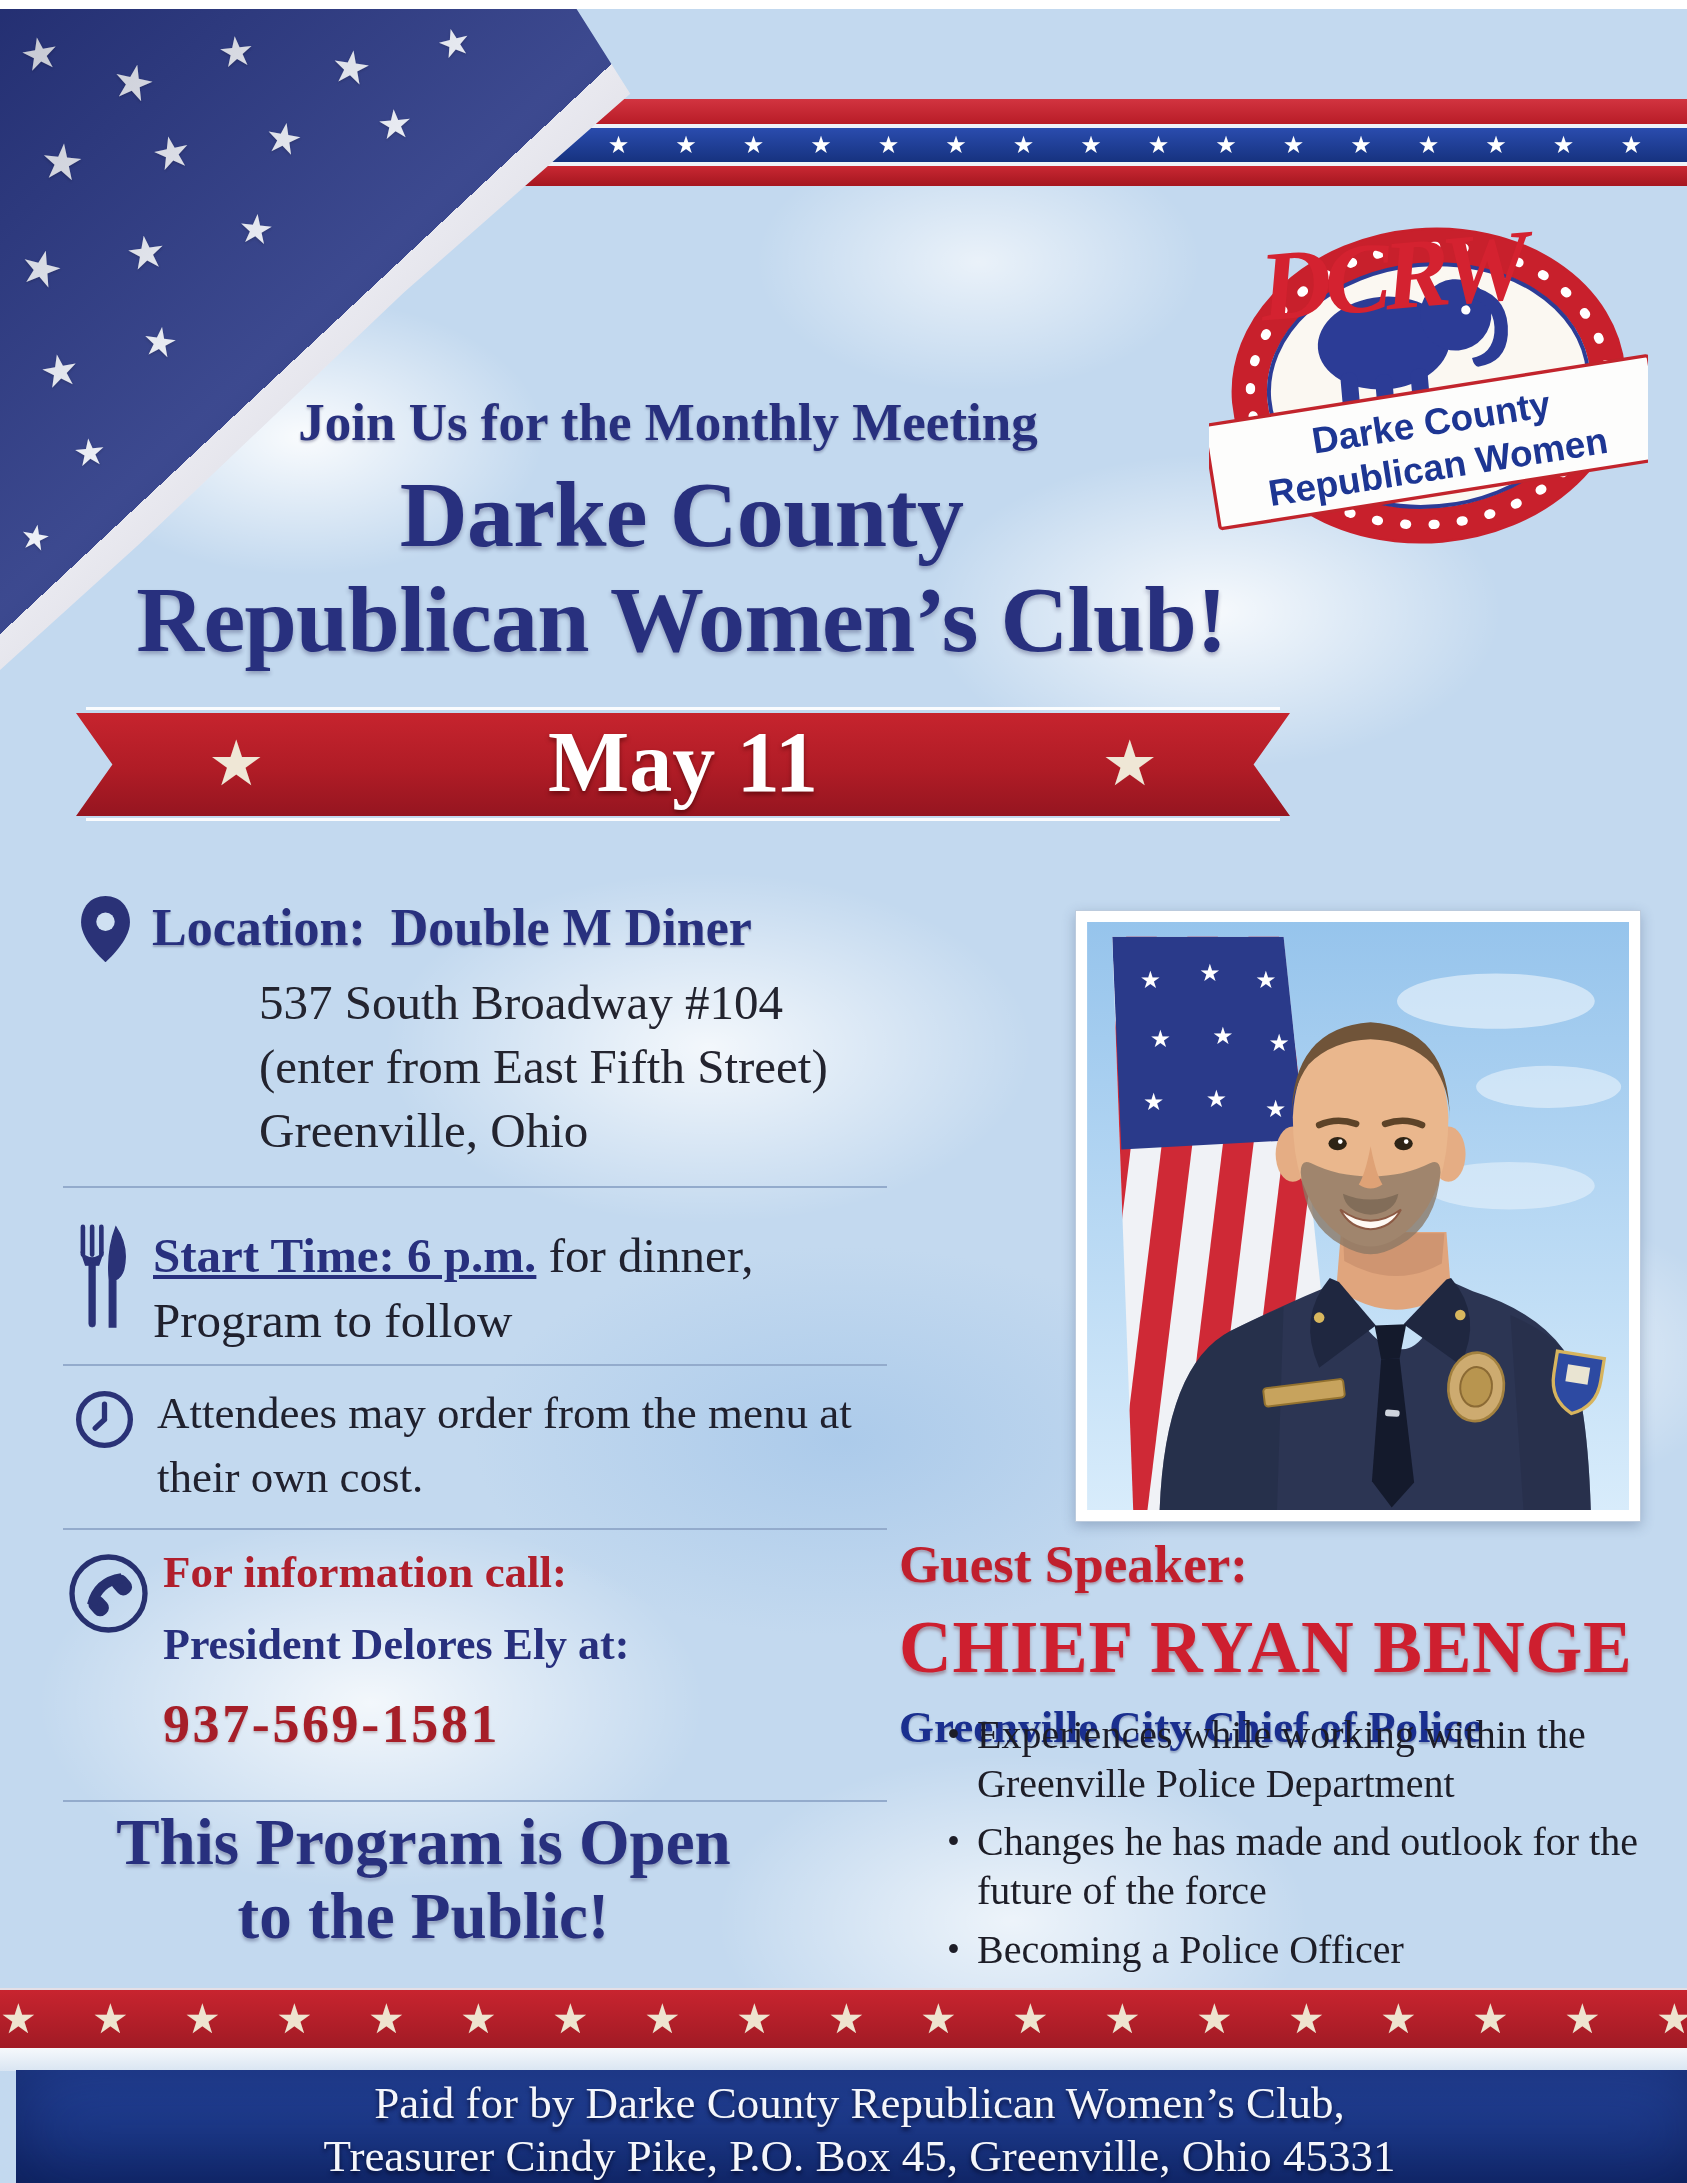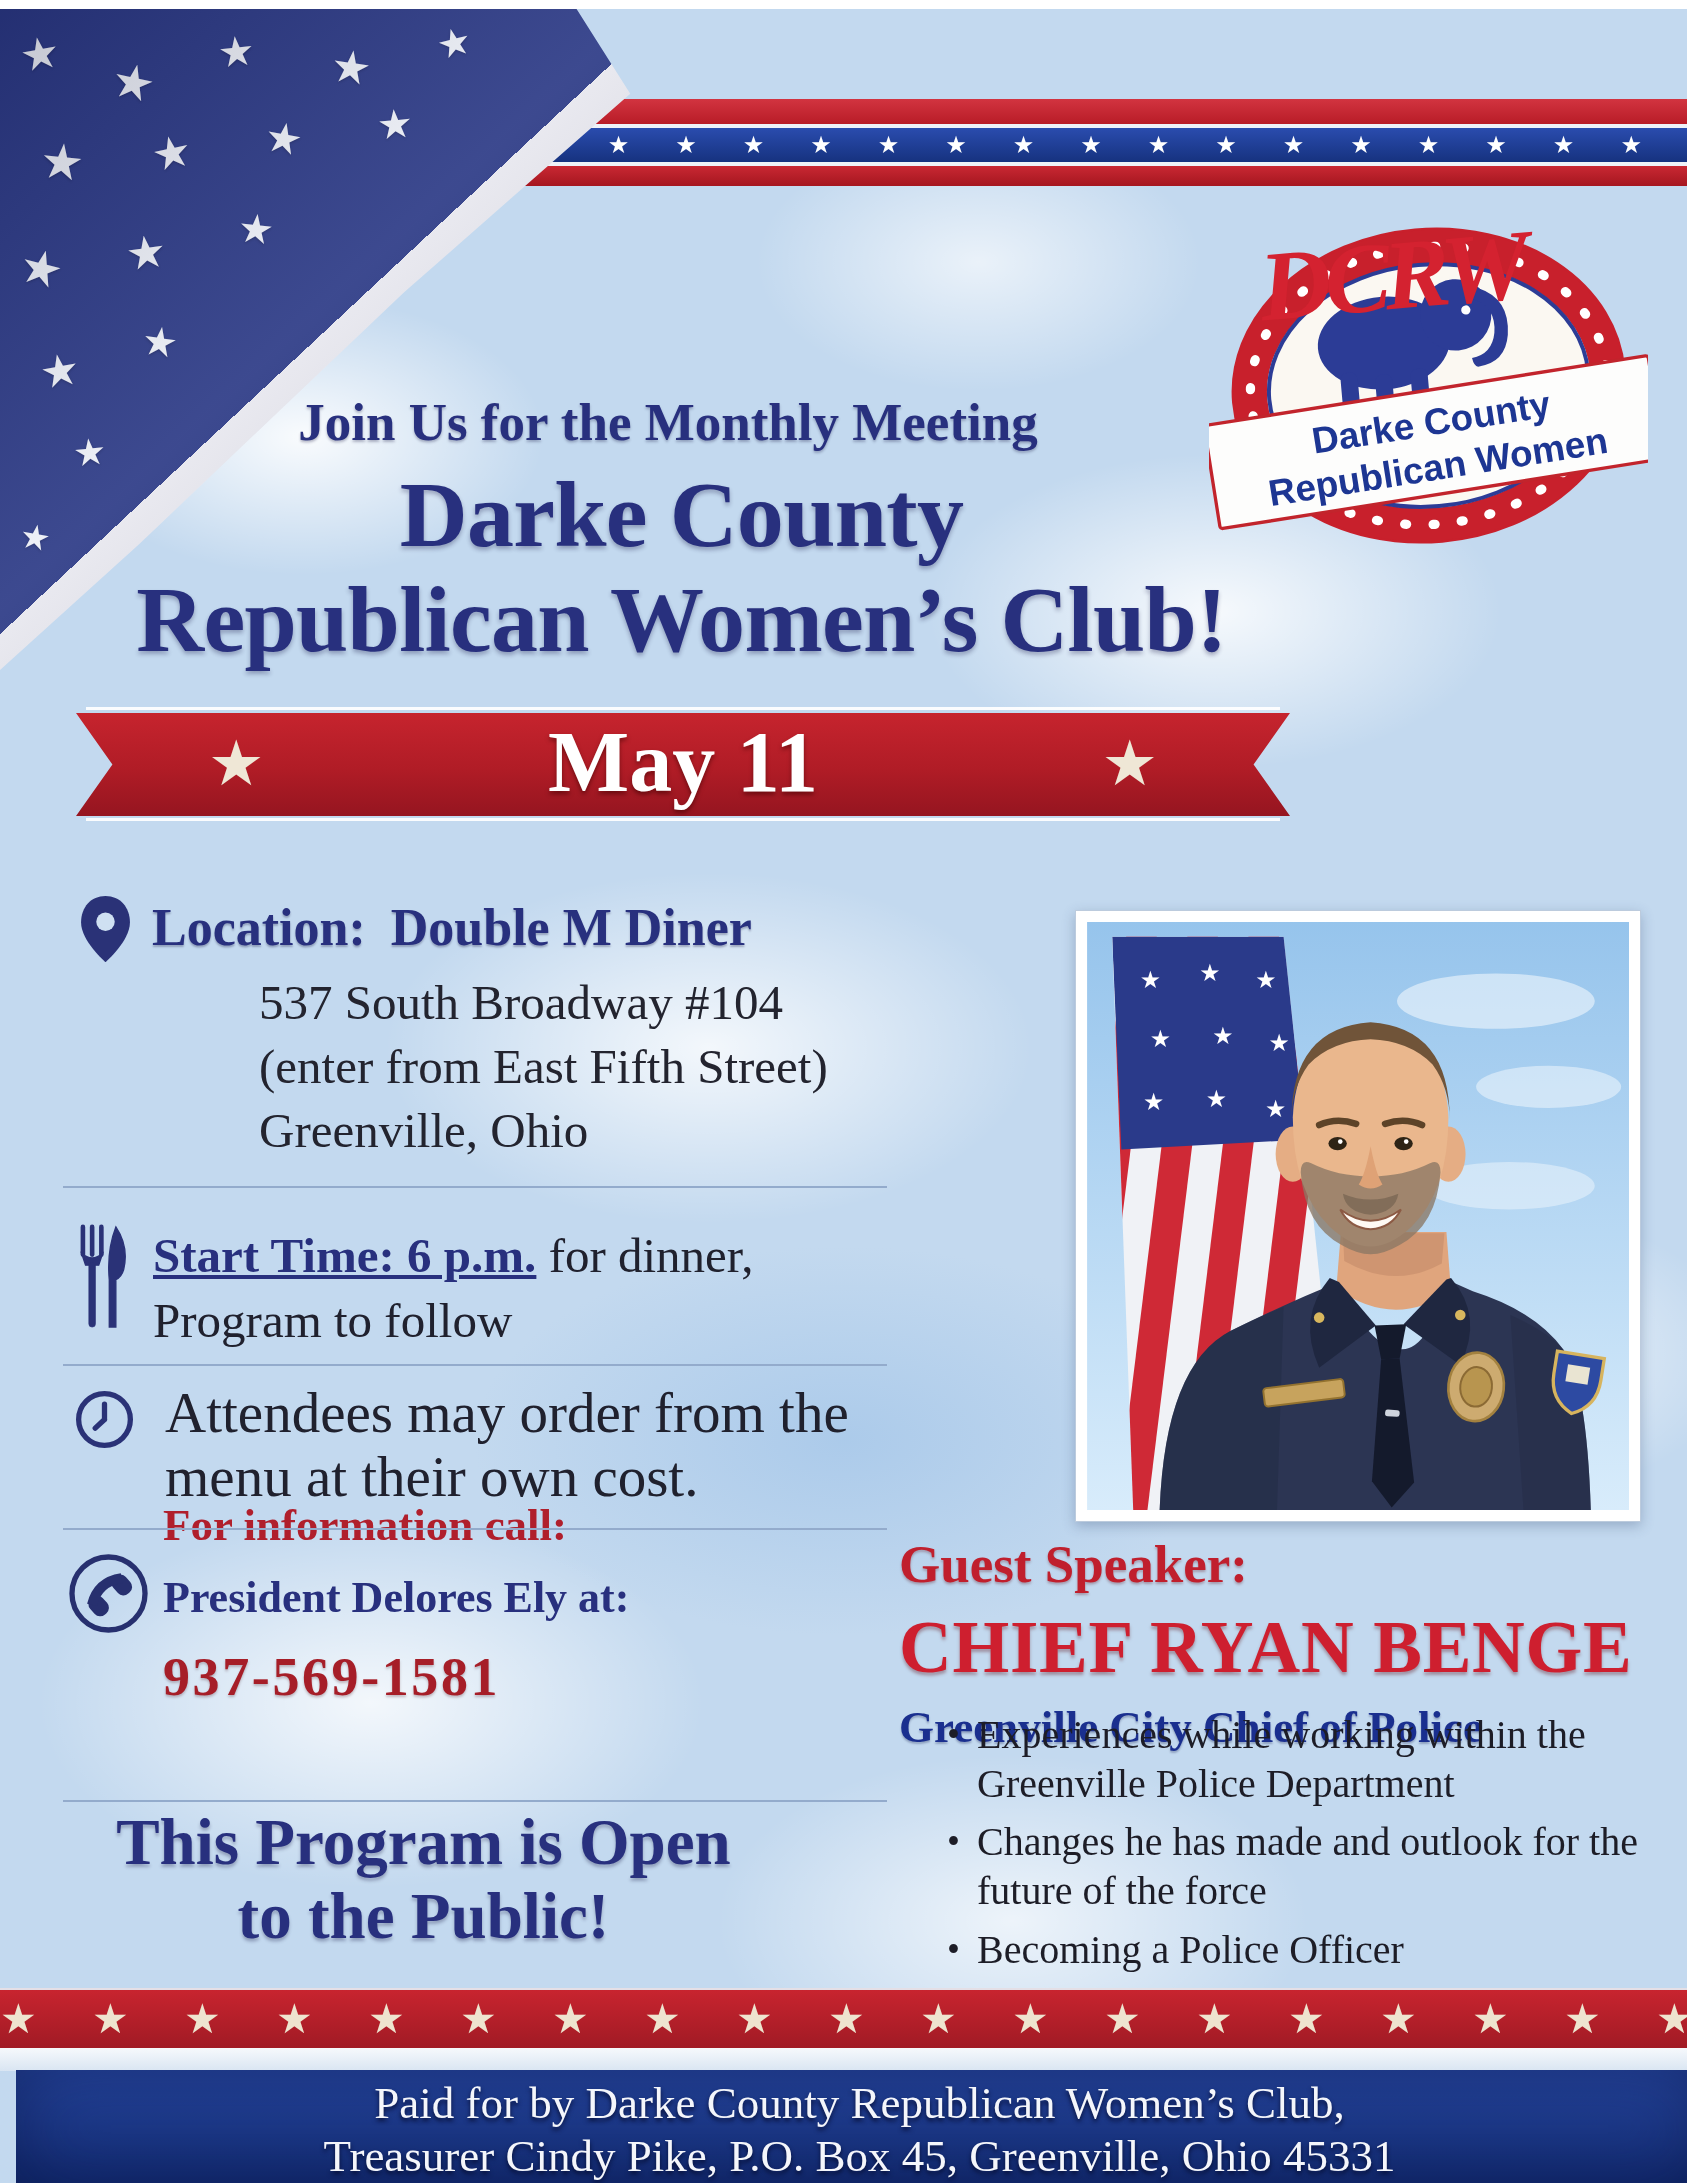--- a/index.html
+++ b/index.html
@@ -60,22 +60,22 @@
   
   .icon{position:absolute;z-index:2;}
   .loc-head{position:absolute;left:152px;top:898px;font-size:52px;font-weight:bold;color:#28307e;
     text-shadow:0 2px 2px rgba(25,25,70,.3);}
   .loc-head .val{margin-left:25px;}
   .addr{position:absolute;left:259px;top:971px;width:701px;font-size:49px;line-height:64px;color:#23242f;}
   .divider{position:absolute;left:63px;width:824px;height:2px;background:#93abcc;z-index:1;}
   .start-text{position:absolute;left:153px;top:1223px;width:761px;font-size:49px;line-height:65px;}
   .navy-b{color:#28307e;font-weight:bold;text-decoration:underline;}
   .dark-t{color:#20212e;}
-  .note-text{position:absolute;left:165px;top:1381px;width:701px;font-size:57px;line-height:64px;color:#20212e;}
-  .contact{position:absolute;left:163px;top:1499px;}
+  .note-text{position:absolute;left:157px;top:1381px;width:701px;font-size:45px;line-height:64px;color:#20212e;}
+  .contact{position:absolute;left:163px;top:1546px;}
   .c1{font-size:45px;font-weight:bold;color:#b01f2c;margin-bottom:21px;}
   .c2{font-size:44px;font-weight:bold;color:#28307e;margin-bottom:22.5px;}
   .c3{font-size:54px;font-weight:bold;color:#a61e28;letter-spacing:2.6px;text-shadow:0 2px 2.6px rgba(60,0,10,.25);}
   .open-block{position:absolute;left:26.5px;top:1805px;width:794px;text-align:center;
     font-size:65px;line-height:74px;font-weight:bold;color:#28307e;text-shadow:0 2.6px 3.3px rgba(25,25,70,.3);}
 
   
   .photo-frame{position:absolute;left:1075px;top:910px;width:566px;height:612px;z-index:2;
     background:#ffffff;border:0.7px solid #bccbdd;box-shadow:0 4px 12px rgba(50,70,110,.3);
     padding:10.6px;box-sizing:border-box;}

